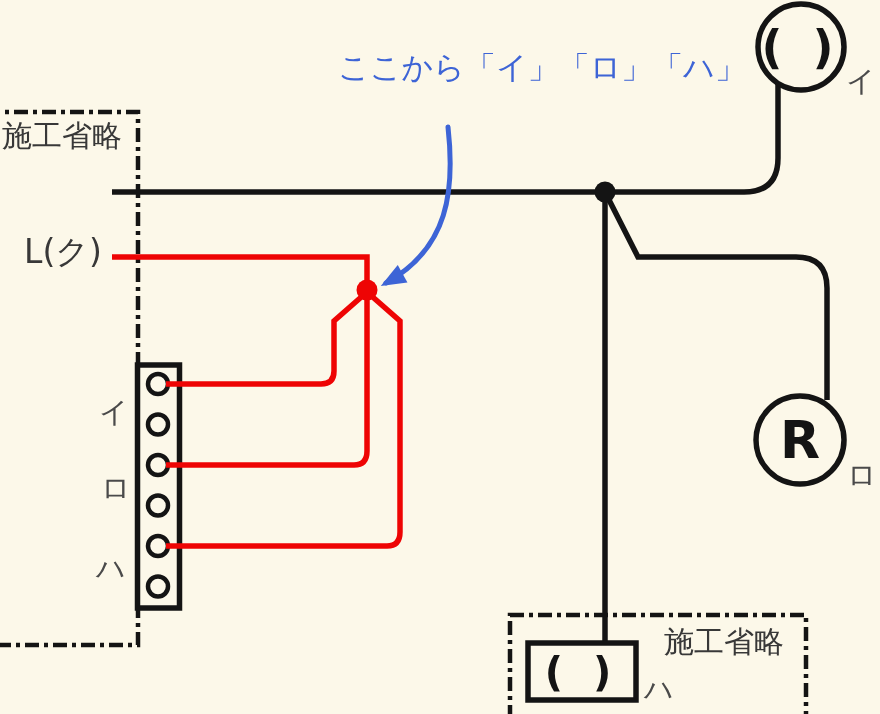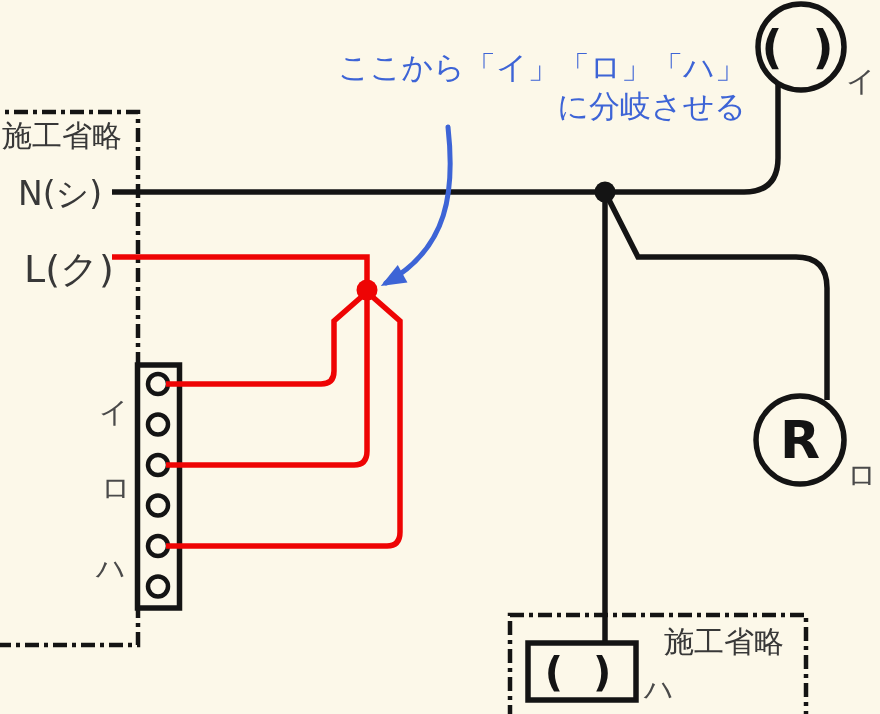--- a/index.html
+++ b/index.html
@@ -60,26 +60,24 @@
     <path class="wr" d="M 112 257 H 367 V 285"></path>
     <path class="wr" d="M 367 292 L 334 321 V 371 Q 334 384 321 384 H 166"></path>
     <path class="wr" d="M 367 292 V 451 Q 367 465 354 465 H 166"></path>
     <path class="wr" d="M 367 292 L 400 321 V 532 Q 400 546 387 546 H 166"></path>
     <circle cx="367" cy="290" r="10.5" fill="var(--wire_red,#ee0404)"></circle>
 
     <path class="arrow" d="M 448 127 C 455 190 449 248 386 283" marker-end="url(#bluehead)"></path>
   </svg>
 
   <div class="lbl dark" style="left:2px;top:116px;font-size:30px">施工省略</div>
-  <div class="lbl dark" style="left:18px;top:172px;font-size:33px">N(シ)</div>
-  <div class="lbl dark" style="left:24px;top:244px;font-size:38px">L(ク)</div>
+  <div class="lbl dark" style="left:24px;top:230px;font-size:33px">L(ク)</div>
 
   <div class="lbl blue-note" style="left:338px;top:48px">
     <div>ここから「イ」「ロ」「ハ」</div>
-    <div>に分岐させる</div>
   </div>
 
   <div class="lbl gray" style="left:99px;top:393px;font-size:29px">イ</div>
   <div class="lbl gray" style="left:101px;top:469px;font-size:29px">ロ</div>
   <div class="lbl gray" style="left:96px;top:549px;font-size:29px">ハ</div>
 
   <div class="sym" style="left:757px;top:3px;width:88px;height:88px;font-size:46px;letter-spacing:7px">( )</div>
   <div class="lbl gray" style="left:846px;top:62px;font-size:29px">イ</div>
 
   <div class="sym" style="left:756px;top:396px;width:88px;height:88px;font-size:52px">R</div>

